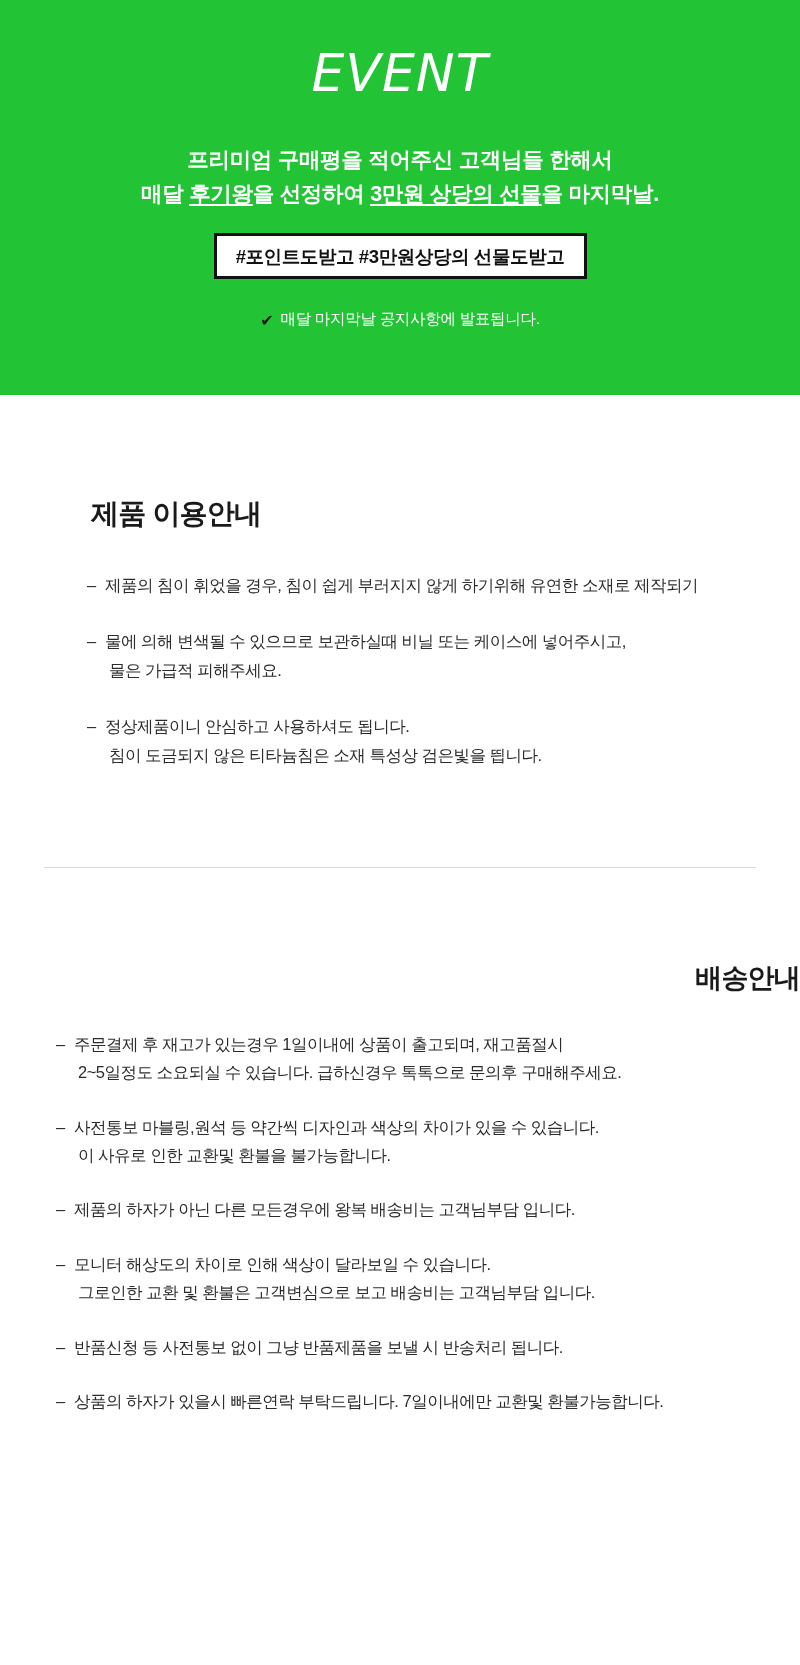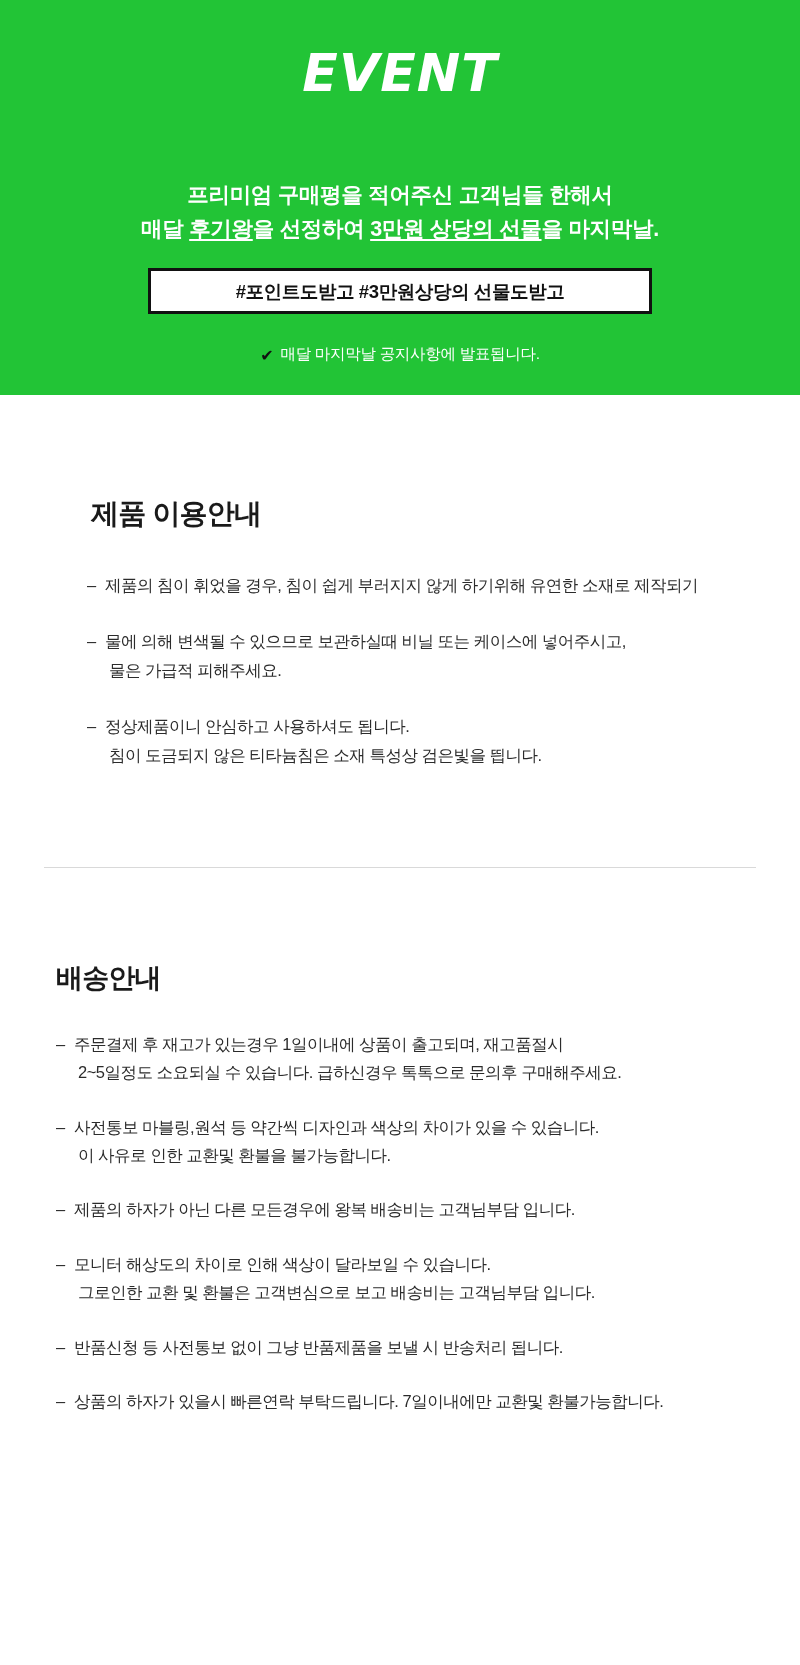--- a/index.html
+++ b/index.html
@@ -25,44 +25,44 @@
     background: #22c436;
     width: 800px;
     height: 395px;
     padding-top: 34px;
     text-align: center;
     position: relative;
   }
   .event-title {
     font-family: "DejaVu Sans", sans-serif;
     font-style: italic;
-    font-weight: bold;
+    font-weight: normal;
     font-size: 52px;
     letter-spacing: 1px;
     color: #ffffff;
     line-height: 1.2;
     margin: 0;
     padding-top: 8px;
   }
   .event-sub {
-    margin-top: 75px;
+    margin-top: 40px;
     color: #ffffff;
     font-size: 21.5px;
     font-weight: bold;
     line-height: 1.55;
     letter-spacing: -0.3px;
   }
   .event-sub .uline {
     text-decoration: underline;
     text-underline-offset: 3px;
     text-align: right;
   }
   .event-box {
     margin: 22px auto 0 auto;
-    width: 504px;
+    width: 373px;
     height: 46px;
     border: 3px solid #111111;
     background: #ffffff;
     display: flex;
     align-items: center;
     justify-content: center;
     font-size: 18.5px;
     font-weight: bold;
     color: #111111;
     letter-spacing: -0.4px;
@@ -96,20 +96,21 @@
     font-size: 28px;
     font-weight: bold;
     color: #1a1a1a;
     letter-spacing: -0.8px;
     margin: 0 0 38px 4px;
   }
   .section-title.shipping {
     font-size: 27px;
     margin-left: 0;
     margin-bottom: 34px;
+    text-align: right;
   }
   .item-list {
     margin: 0;
     padding: 0;
     list-style: none;
   }
   .item {
     position: relative;
     padding-left: 18px;
     margin-bottom: 28px;

